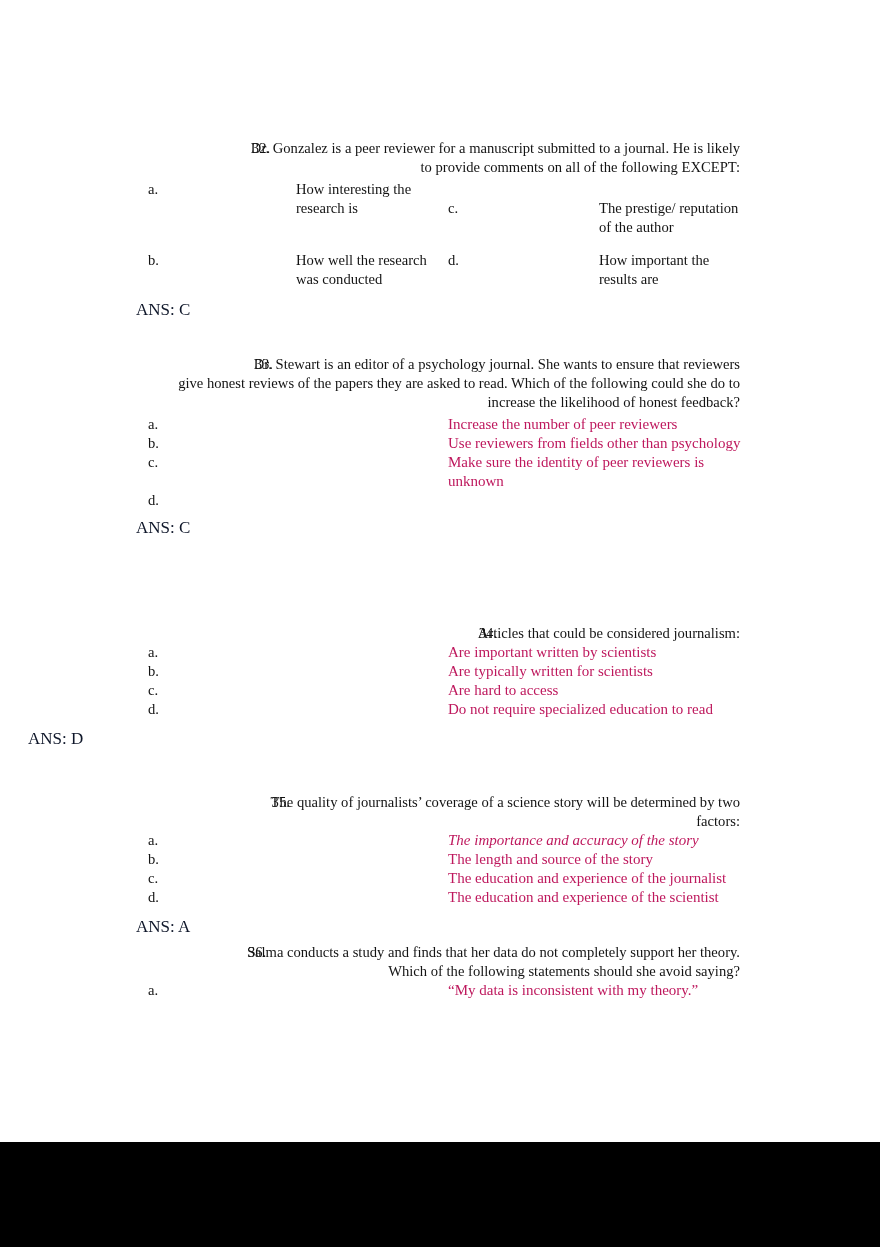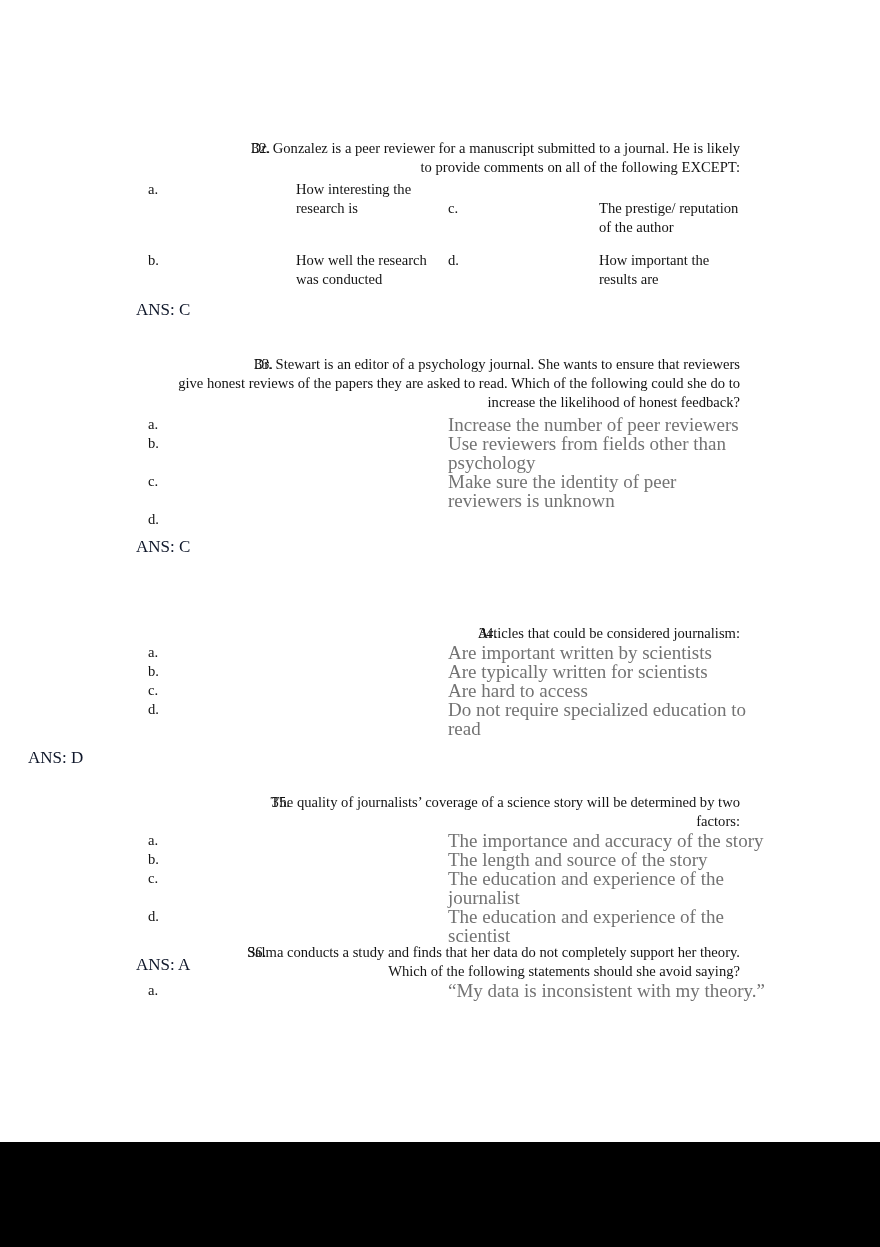--- a/index.html
+++ b/index.html
@@ -67,23 +67,23 @@
     left: 148px;
     top: 0;
     font-size: 14.6px;
     line-height: 19px;
     color: #131313;
   }
   .opttext {
     position: relative;
     margin-left: 448px;
     width: 300px;
-    font-size: 19px;
-    line-height: 19px;
-    color: #737373;
+    font-size: 15px;
+    line-height: 19px;
+    color: #be185d;
   }
 
   
   .grid4 {
     position: relative;
     width: 880px;
   }
   .g4-cell-label-a {
     position: absolute;
     font-size: 14.6px;
@@ -193,21 +193,21 @@
 
       <div class="ansline" style="margin-top:10px;margin-left:28px;">ANS: D</div>
     </div>
 
     <div class="qblock" style="top:793px;">
       <div class="qstem"><span class="qnum">35.</span><span>The quality of journalists’ coverage of a science story will be determined by two factors:</span></div>
 
       <div class="opts" style="margin-top:0px;">
         <div class="optrow">
           <span class="optlabel">a.</span>
-          <div class="opttext" style="width:320px;">The importance and accuracy of the story</div>
+          <div class="opttext" style="width:320px;font-style:italic;">The importance and accuracy of the story</div>
         </div>
         <div class="optrow">
           <span class="optlabel">b.</span>
           <div class="opttext" style="width:320px;">The length and source of the story</div>
         </div>
         <div class="optrow">
           <span class="optlabel">c.</span>
           <div class="opttext" style="width:320px;">The education and experience of the journalist</div>
         </div>
         <div class="optrow">

